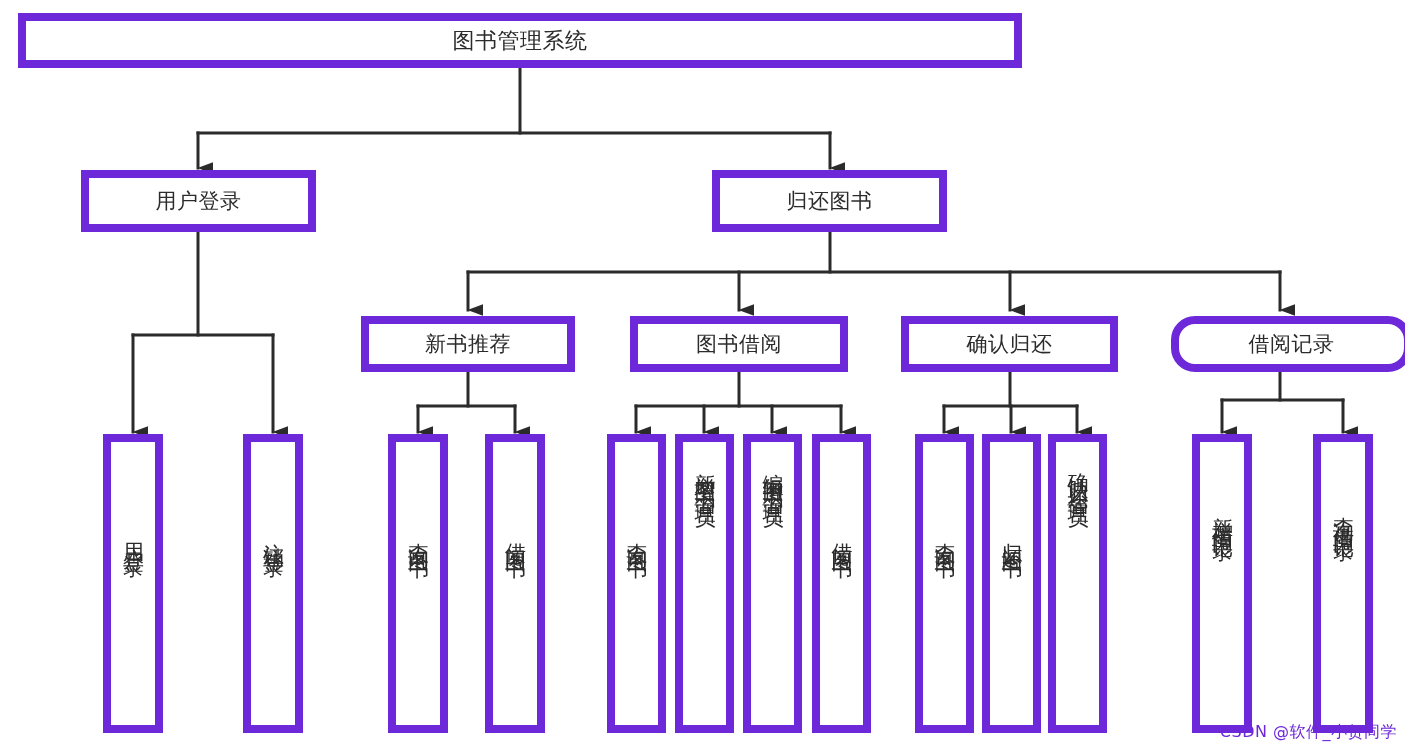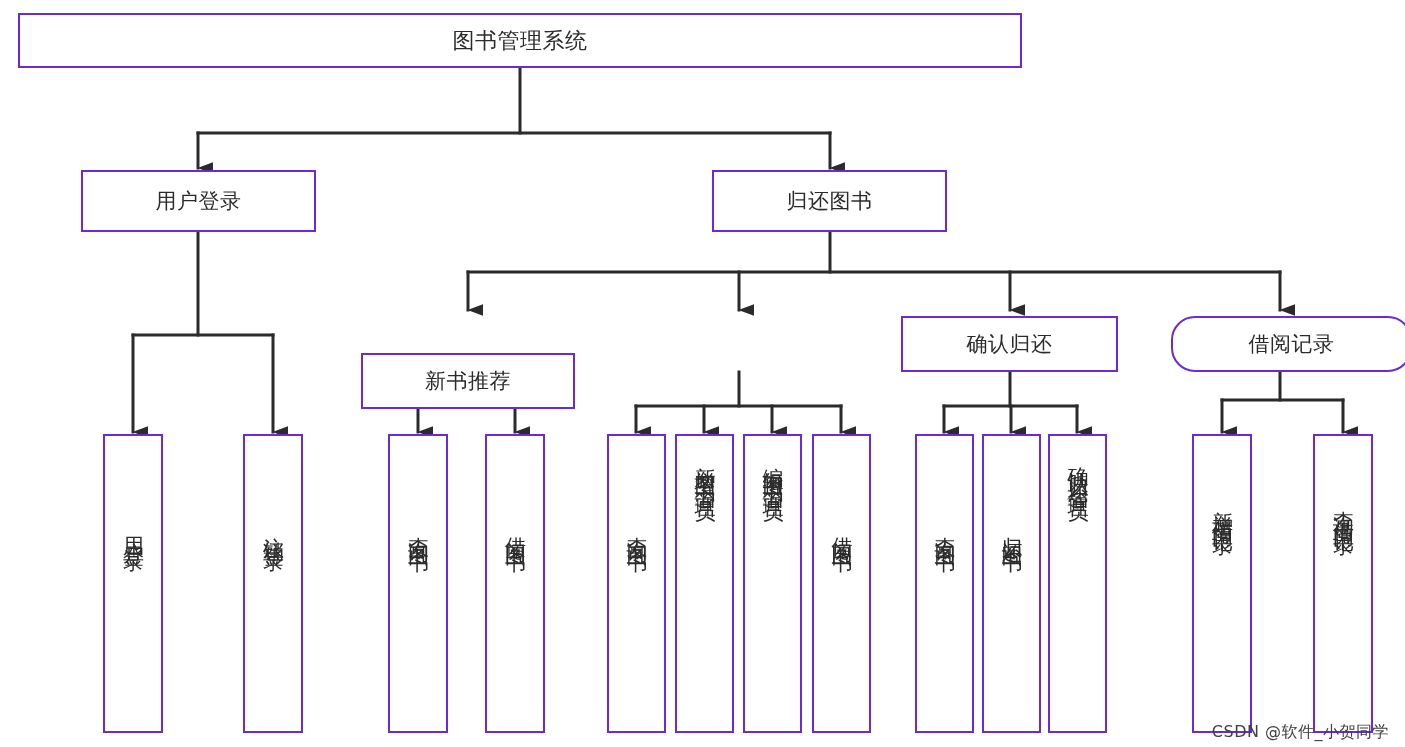--- a/index.html
+++ b/index.html
@@ -23,21 +23,21 @@
     left: 0;
     top: 0;
     width: 1405px;
     height: 747px;
     pointer-events: none;
   }
   .node {
     position: absolute;
     box-sizing: border-box;
     background: #ffffff;
-    border: 2px solid #6d28d9;
+    border: 8px solid #6d28d9;
     display: flex;
     align-items: center;
     justify-content: center;
     color: #2b2b2b;
     z-index: 2;
   }
   .node .lbl {
     display: block;
     text-align: center;
     line-height: 1.18;
@@ -67,24 +67,24 @@
     padding-top: 78px;
   }
   .node.leaf.midshort .lbl {
     padding-top: 52px;
   }
   .node.leaf.tall .lbl {
     padding-top: 8px;
   }
   .watermark {
     position: absolute;
-    right: 16px;
+    right: 8px;
     bottom: 4px;
     font-size: 16px;
-    color: #404040;
+    color: #6d28d9;
     letter-spacing: 0.5px;
     white-space: nowrap;
     z-index: 3;
   }
 </style>
 </head>
 <body>
 
 <div id="canvas">
 
@@ -142,22 +142,25 @@
     <span class="lbl">图书管理系统</span>
   </div>
 
   <div class="node horiz" style="left:81px; top:170px; width:235px; height:62px;">
     <span class="lbl">用户登录</span>
   </div>
   <div class="node horiz" style="left:712px; top:170px; width:235px; height:62px;">
     <span class="lbl">归还图书</span>
   </div>
 
-  <div class="node horiz" style="left:361px; top:316px; width:214px; height:56px;margin-top:37px;">
+  <div class="node horiz" style="left:361px; top:316px; width:214px; height:56px;">
     <span class="lbl">新书推荐</span>
+  </div>
+  <div class="node horiz" style="left:630px; top:316px; width:218px; height:56px;">
+    <span class="lbl">图书借阅</span>
   </div>
   <div class="node horiz" style="left:901px; top:316px; width:217px; height:56px;">
     <span class="lbl">确认归还</span>
   </div>
   <div class="node horiz" style="left:1171px; top:316px; width:241px; height:56px;border-radius:24px;">
     <span class="lbl">借阅记录</span>
   </div>
 
   <div class="node leaf mid" style="left:103px; top:434px; width:60px; height:299px;">
     <span class="lbl">用户登录</span>

